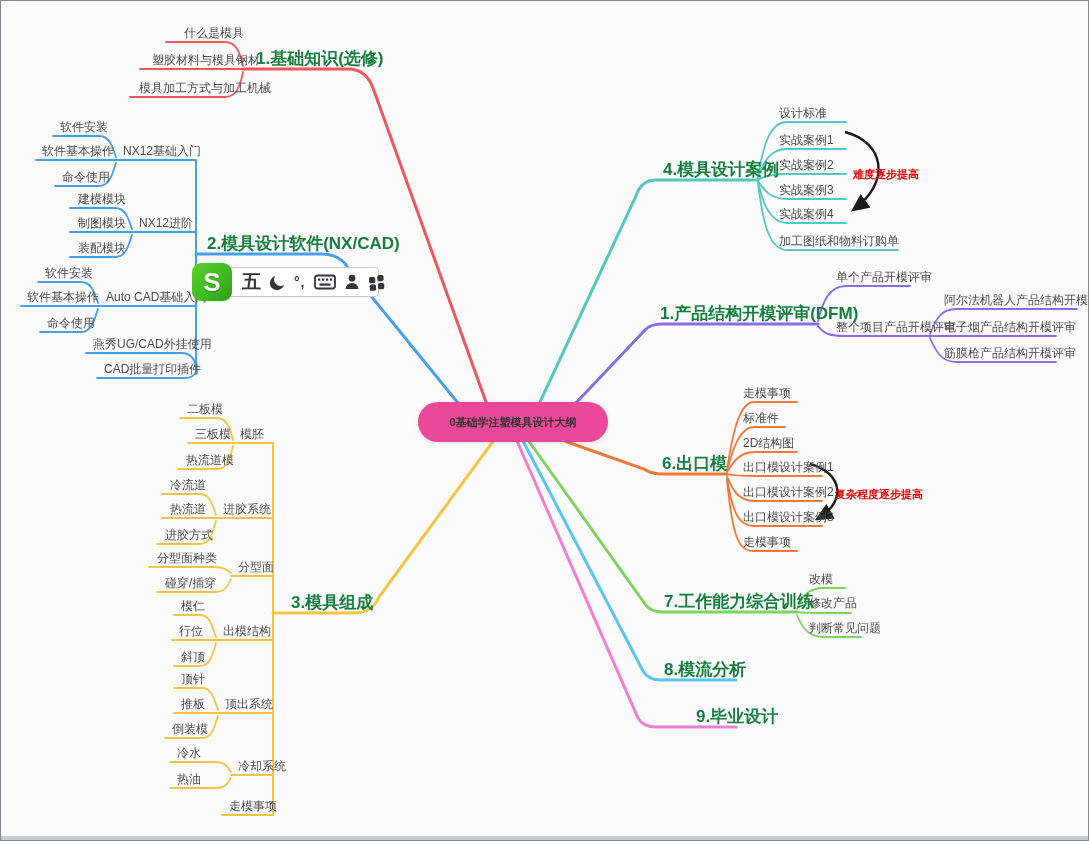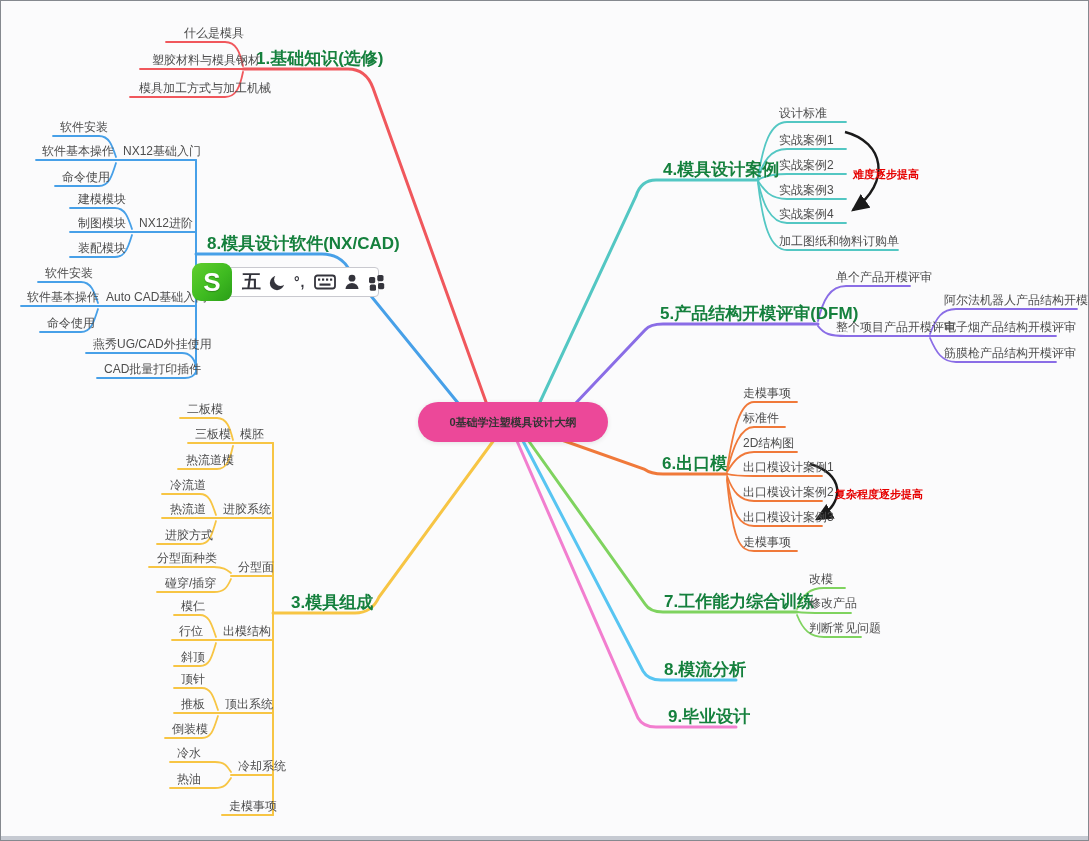--- a/index.html
+++ b/index.html
@@ -143,21 +143,21 @@
     <path d="M810 464 C843 473 847 502 817 519" stroke="#1a1a1a" stroke-width="2.4" fill="none" marker-end="url(#ah)"></path>
   </svg>
 
   <div class="topic central">0基础学注塑模具设计大纲</div>
 
   <div class="topic main" style="left:256px;top:51px">1.基础知识(选修)</div>
   <div class="topic child" style="left:184px;top:26px">什么是模具</div>
   <div class="topic child" style="left:152px;top:53px">塑胶材料与模具钢材</div>
   <div class="topic child" style="left:139px;top:81px">模具加工方式与加工机械</div>
 
-  <div class="topic main" style="left:207px;top:236px">8.模具设计软件(NX/CAD)</div>
+  <div class="topic main" style="left:207px;top:236px">2.模具设计软件(NX/CAD)</div>
   <div class="topic child" style="left:123px;top:144px">NX12基础入门</div>
   <div class="topic child" style="left:60px;top:120px">软件安装</div>
   <div class="topic child" style="left:42px;top:144px">软件基本操作</div>
   <div class="topic child" style="left:62px;top:170px">命令使用</div>
   <div class="topic child" style="left:139px;top:216px">NX12进阶</div>
   <div class="topic child" style="left:78px;top:192px">建模模块</div>
   <div class="topic child" style="left:78px;top:216px">制图模块</div>
   <div class="topic child" style="left:78px;top:241px">装配模块</div>
   <div class="topic child" style="left:106px;top:290px">Auto CAD基础入门</div>
   <div class="topic child" style="left:45px;top:266px">软件安装</div>
@@ -193,21 +193,21 @@
 
   <div class="topic main" style="left:663px;top:162px">4.模具设计案例</div>
   <div class="topic child" style="left:779px;top:106px">设计标准</div>
   <div class="topic child" style="left:779px;top:133px">实战案例1</div>
   <div class="topic child" style="left:779px;top:158px">实战案例2</div>
   <div class="topic child" style="left:779px;top:183px">实战案例3</div>
   <div class="topic child" style="left:779px;top:207px">实战案例4</div>
   <div class="topic child" style="left:779px;top:234px">加工图纸和物料订购单</div>
   <div class="note" style="left:853px;top:167px">难度逐步提高</div>
 
-  <div class="topic main" style="left:660px;top:306px">5.产品结构开模评审(DFM)</div>
+  <div class="topic main" style="left:660px;top:306px">1.产品结构开模评审(DFM)</div>
   <div class="topic child" style="left:836px;top:270px">单个产品开模评审</div>
   <div class="topic child" style="left:836px;top:320px">整个项目产品开模评审</div>
   <div class="topic child" style="left:944px;top:293px">阿尔法机器人产品结构开模评审</div>
   <div class="topic child" style="left:944px;top:320px">电子烟产品结构开模评审</div>
   <div class="topic child" style="left:944px;top:346px">筋膜枪产品结构开模评审</div>
 
   <div class="topic main" style="left:662px;top:456px">6.出口模</div>
   <div class="topic child" style="left:743px;top:386px">走模事项</div>
   <div class="topic child" style="left:743px;top:411px">标准件</div>
   <div class="topic child" style="left:743px;top:436px">2D结构图</div>
@@ -216,21 +216,21 @@
   <div class="topic child" style="left:743px;top:510px">出口模设计案例3</div>
   <div class="topic child" style="left:743px;top:535px">走模事项</div>
   <div class="note" style="left:835px;top:487px">复杂程度逐步提高</div>
 
   <div class="topic main" style="left:664px;top:594px">7.工作能力综合训练</div>
   <div class="topic child" style="left:809px;top:572px">改模</div>
   <div class="topic child" style="left:809px;top:596px">修改产品</div>
   <div class="topic child" style="left:809px;top:621px">判断常见问题</div>
 
   <div class="topic main" style="left:664px;top:662px">8.模流分析</div>
-  <div class="topic main" style="left:668px;top:709px">9.毕业设计</div>
+  <div class="topic main" style="left:696px;top:709px">9.毕业设计</div>
 
   <div class="ime">
     <div class="ime-bar">
       <span class="ime-item ime-mode">五</span>
       <span class="ime-item">
         <svg width="17" height="17" viewBox="0 0 17 17">
           <circle cx="8" cy="9" r="7.2" fill="#34343c"></circle>
           <circle cx="11.5" cy="5.5" r="6.4" fill="#ffffff"></circle>
         </svg>
       </span>

